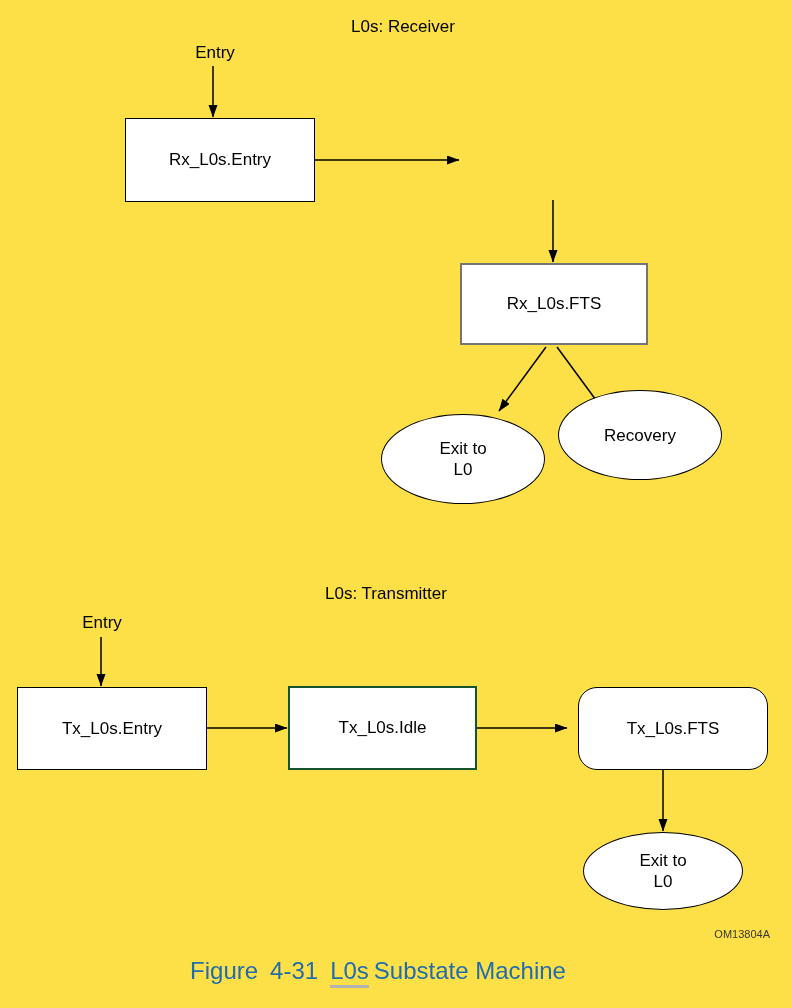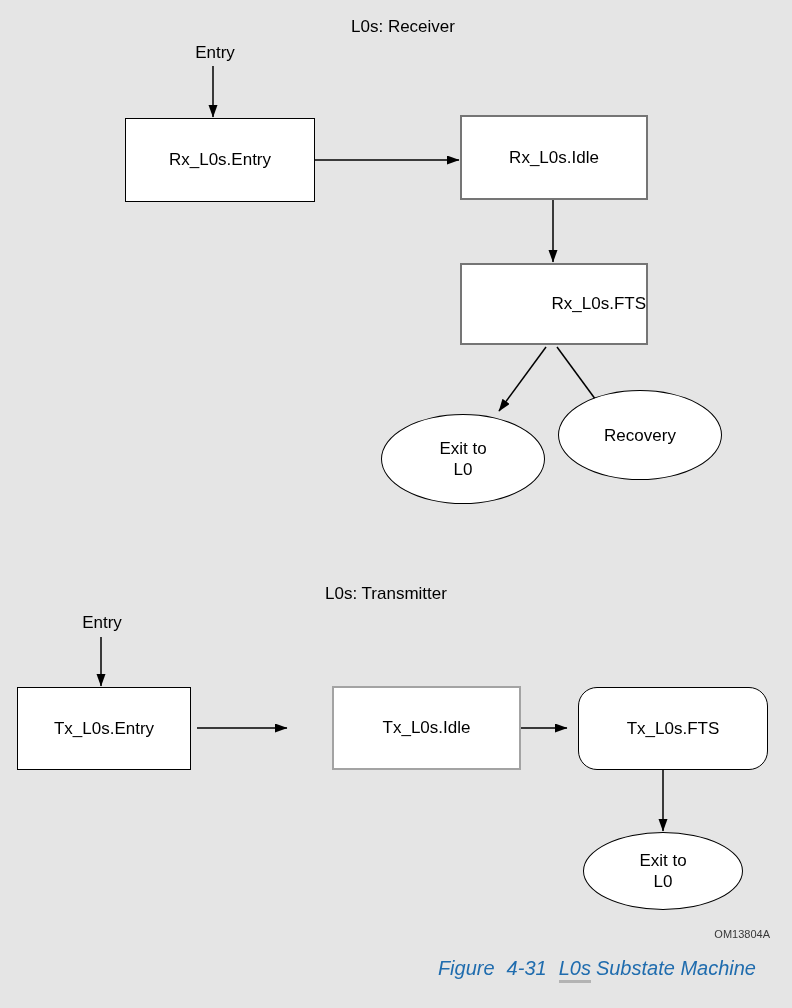--- a/index.html
+++ b/index.html
@@ -5,21 +5,21 @@
   html, body {
     margin: 0;
     padding: 0;
     background: #ffffff;
     font-family: "Liberation Sans", sans-serif;
   }
   .canvas {
     position: relative;
     width: 792px;
     height: 1008px;
-    background: #e5e5e5;
+    background: #fde047;
     overflow: hidden;
   }
   .arrows {
     position: absolute;
     left: 0;
     top: 0;
     width: 792px;
     height: 1008px;
     pointer-events: none;
   }
@@ -36,43 +36,42 @@
     display: flex;
     align-items: center;
     justify-content: center;
     font-size: 17px;
     color: #000000;
     box-sizing: border-box;
     white-space: nowrap;
   }
   .border-black { border: 1.5px solid #000000; margin-left: 10px; }
   .border-gray  { border: 2px solid #757575; }
-  .border-dark  { border: 2px solid #a3a3a3; margin-left: 44px; }
+  .border-dark  { border: 2px solid #14532d; }
   .ellipse {
     border-radius: 50%;
     border: 1.4px solid #000000;
     flex-direction: column;
     line-height: 21px;
     text-align: center;
   }
   .watermark {
     position: absolute;
     font-size: 11px;
     color: #383838;
     text-align: right;
     white-space: nowrap;
   }
   .caption {
     position: absolute;
     left: 0;
     top: 957px;
     width: 756px;
-    text-align: right;
-    font-style: italic;
-    font-size: 20px;
+    text-align: center;
+    font-size: 24px;
     color: #1f6cae;
     white-space: nowrap;
   }
   .caption .cap-word { margin-right: 12px; }
   .caption .cap-link {
     border-bottom: 3px solid #b3b3b3;
     padding-bottom: 1px;
     margin-right: 5px;
   }
 </style>
@@ -99,42 +98,39 @@
   </svg>
 
   <div class="label" style="left:253px; top:17px; width:300px;">L0s: Receiver</div>
 
   <div class="label" style="left:165px; top:43px; width:100px;">Entry</div>
 
   <div class="state-box border-black" style="left:115px; top:118px; width:190px; height:84px;">
     <span>Rx_L0s.Entry</span>
   </div>
 
-  <div class="state-box border-gray" style="left:460px; top:115px; width:188px; height:85px;">
-    <span>Rx_L0s.Idle</span>
-  </div>
 
-  <div class="state-box border-gray" style="left:460px; top:263px; width:188px; height:82px;justify-content:flex-end;">
+  <div class="state-box border-gray" style="left:460px; top:263px; width:188px; height:82px;">
     <span>Rx_L0s.FTS</span>
   </div>
 
   <div class="state-box ellipse" style="left:381px; top:414px; width:164px; height:90px;">
     <span>Exit to</span>
     <span>L0</span>
   </div>
 
   <div class="state-box ellipse" style="left:558px; top:390px; width:164px; height:90px;">
     <span>Recovery</span>
   </div>
 
   <div class="label" style="left:236px; top:584px; width:300px;">L0s: Transmitter</div>
 
   <div class="label" style="left:52px; top:613px; width:100px;">Entry</div>
 
-  <div class="state-box border-black" style="left:7px; top:687px; width:174px; height:83px;">
+  <div class="state-box border-black" style="left:7px; top:687px; width:190px; height:83px;">
     <span>Tx_L0s.Entry</span>
   </div>
 
   <div class="state-box border-dark" style="left:288px; top:686px; width:189px; height:84px;">
     <span>Tx_L0s.Idle</span>
   </div>
 
   <div class="state-box border-black" style="left:568px; top:687px; width:190px; height:83px;border-radius:19px;">
     <span>Tx_L0s.FTS</span>
   </div>

